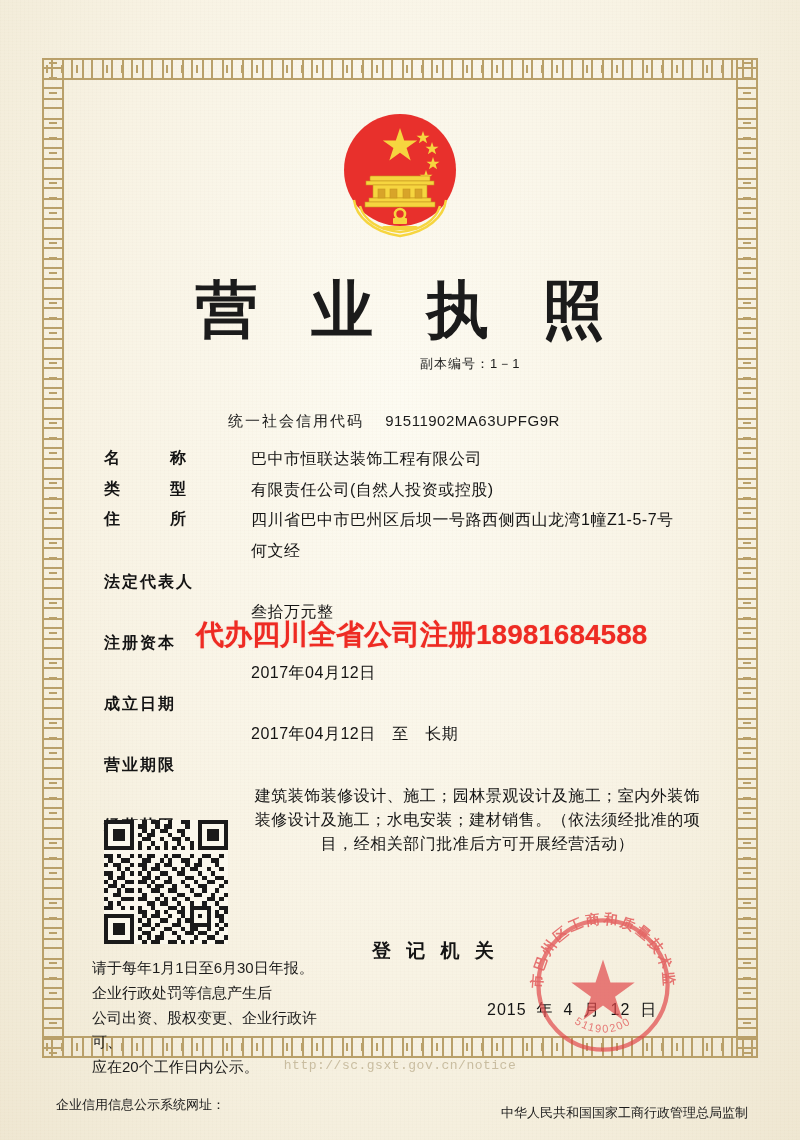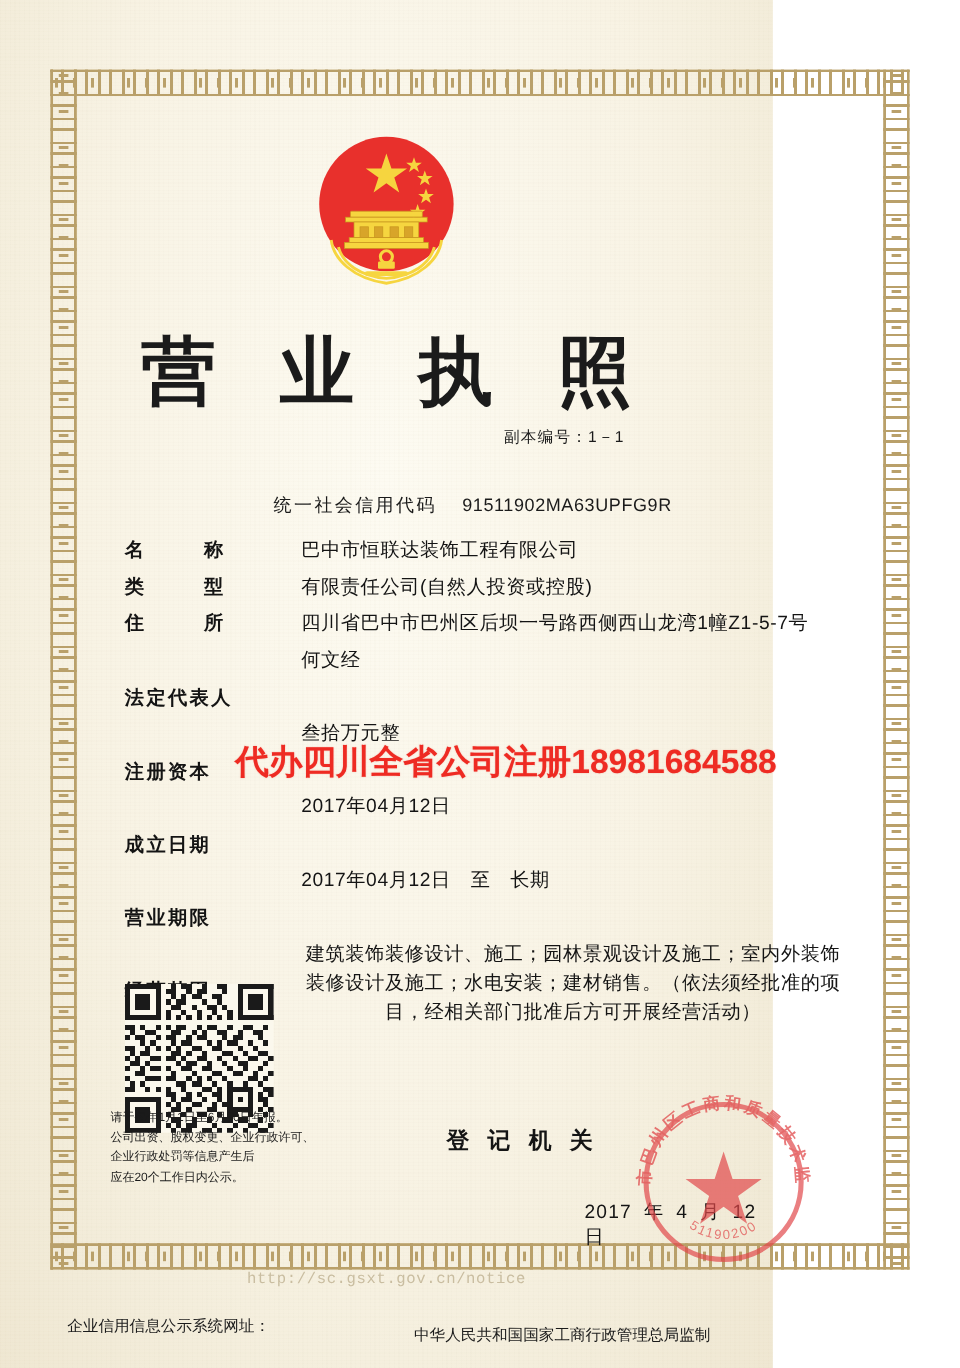--- a/index.html
+++ b/index.html
@@ -10,21 +10,21 @@
   body {
     width: 800px;
     height: 1140px;
     font-family: "Liberation Sans", "DejaVu Sans", sans-serif;
     overflow: hidden;
   }
 
   
   #cert-page {
     position: relative;
-    width: 644px;
+    width: 800px;
     height: 1140px;
     background: #fbf8ed;
     background-image:
       radial-gradient(ellipse at 50% 35%, #fdfbf2 0%, #f8f3e4 55%, #efe7d2 100%);
     text-decoration: underline;
   }
 
   
   #paper-grain {
     position: absolute;
@@ -219,23 +219,23 @@
     left: 104px;
     top: 820px;
     width: 124px;
     height: 124px;
   }
 
   
   #notice {
     position: absolute;
     left: 92px;
-    top: 924px;
+    top: 956px;
     width: 240px;
-    font-size: 10px;
+    font-size: 15px;
     line-height: 1.65;
     color: #1b1b1b;
   }
 
   
   #registrar-title {
     position: absolute;
     top: 938px;
     left: 372px;
     font-size: 19px;
@@ -609,29 +609,29 @@
       <rect x="15" y="28" width="2" height="1"></rect>
         <rect x="18" y="28" width="1" height="1"></rect>
       <rect x="20" y="28" width="1" height="1"></rect>
         <rect x="23" y="28" width="1" height="1"></rect>
       <rect x="26" y="28" width="2" height="1"></rect>
     </g>
   </svg>
 
   <div id="notice">
     <div>请于每年1月1日至6月30日年报。</div>
+    <div>企业行政处罚等信息产生后</div>
     <div>公司出资、股权变更、企业行政许可、</div>
-    <div>企业行政处罚等信息产生后</div>
     <div>应在20个工作日内公示。</div>
   </div>
 
   <div id="registrar-title">登 记 机 关</div>
 
   <div id="issue-date">
-    <span>2017</span><span>年</span><span>4</span><span>月</span><span>12</span><span>日</span>
+    <span>2015</span><span>年</span><span>4</span><span>月</span><span>12</span><span>日</span>
   </div>
 
   <svg id="official-seal" viewBox="0 0 200 200">
     <defs>
       <path id="sealArcTop" d="M 28,100 A 72,72 0 0 1 172,100"></path>
       <path id="sealArcBottom" d="M 44,100 A 56,56 0 0 0 156,100"></path>
     </defs>
     <circle cx="100" cy="100" r="76" fill="none" stroke="#e0484a" stroke-width="5" opacity="0.85"></circle>
     <polygon points="100,70 108.8,97.1 137.3,97.1 114.2,113.8 123.1,140.9 100,124.2 76.9,140.9 85.8,113.8 62.7,97.1 91.2,97.1" fill="#e0484a" opacity="0.85"></polygon>
     <text font-size="16.5" font-family="'Liberation Sans',sans-serif" font-weight="700" fill="#e0484a" opacity="0.9" letter-spacing="3">

